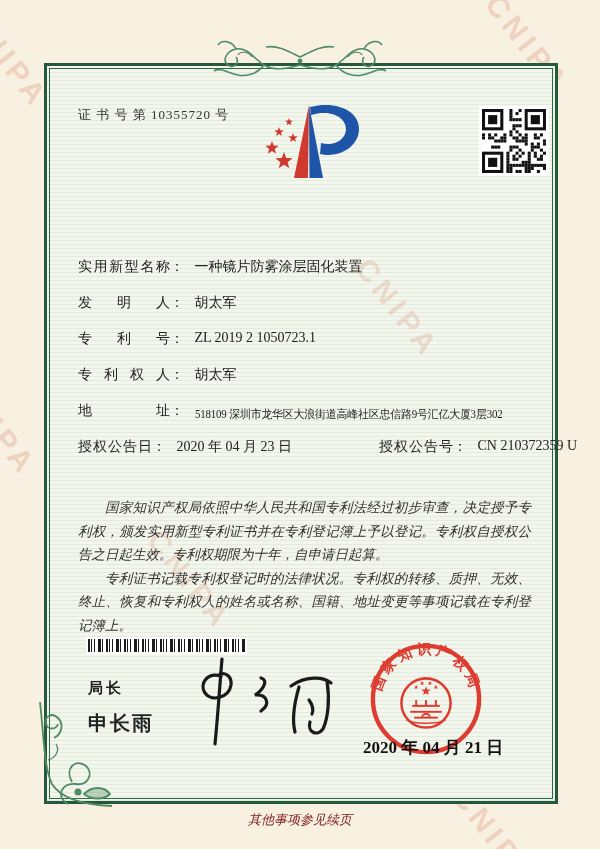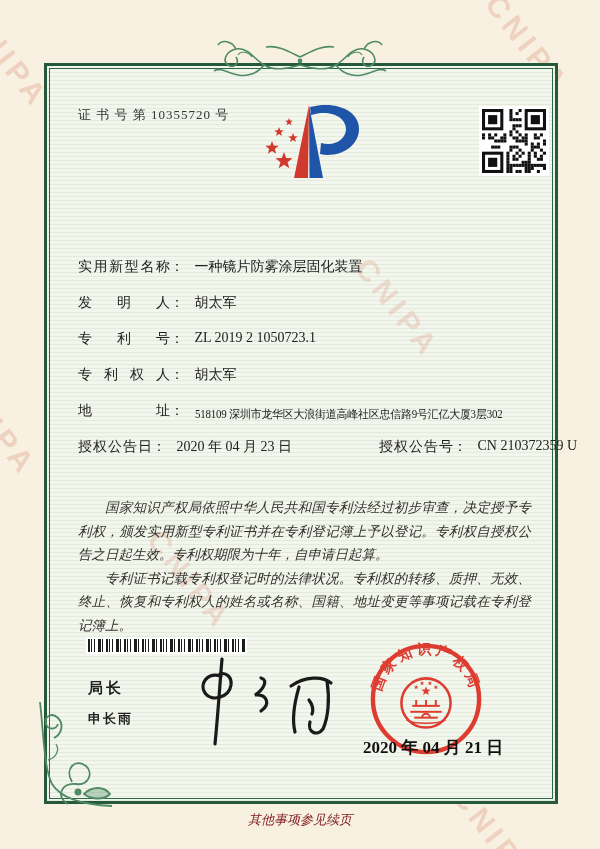--- a/index.html
+++ b/index.html
@@ -49,21 +49,21 @@
   #body-text p{margin:0;text-indent:2em;}
   #barcode{left:41px;top:573px;width:157px;height:13px;background:#fff;
      box-shadow:0 0 0 2px #fff;
      background-image:repeating-linear-gradient(90deg,
        #1c1c1c 0 2px,#fff 2px 3px,#1c1c1c 3px 4px,#fff 4px 6px,
        #1c1c1c 6px 7px,#fff 7px 10px,#1c1c1c 10px 13px,#fff 13px 14px,
        #1c1c1c 14px 15px,#fff 15px 18px);}
   #signoff-title{left:41px;top:613px;font-family:Liberation Sans, sans-serif;
      font-weight:700;font-size:15px;letter-spacing:3px;color:#222;}
   #signoff-name{left:41px;top:644px;font-family:"Liberation Sans","DejaVu Sans",sans-serif;
-     font-weight:700;font-size:13px;letter-spacing:2px;color:#222;}
+     font-weight:700;font-size:20px;letter-spacing:2px;color:#222;}
   #signature{left:128px;top:586px;width:172px;height:102px;}
   #seal{left:320px;top:574px;width:118px;height:118px;opacity:0.93;}
   #seal-date{left:316px;top:670px;width:128px;text-align:center;font-size:17px;
      font-weight:600;color:#111;letter-spacing:0px;white-space:nowrap;}
   #page-num{left:0;top:709px;width:100%;text-align:center;font-size:12.5px;color:#333;}
   #note{position:absolute;left:0;top:811px;width:100%;text-align:center;font-size:13px;
      font-style:italic;color:#7f1d1d;z-index:1;}
   .ornament{position:absolute;z-index:3;pointer-events:none;}
   #orn-top{left:208px;top:35px;width:184px;height:48px;}
   #orn-corner{left:34px;top:698px;width:124px;height:112px;}

